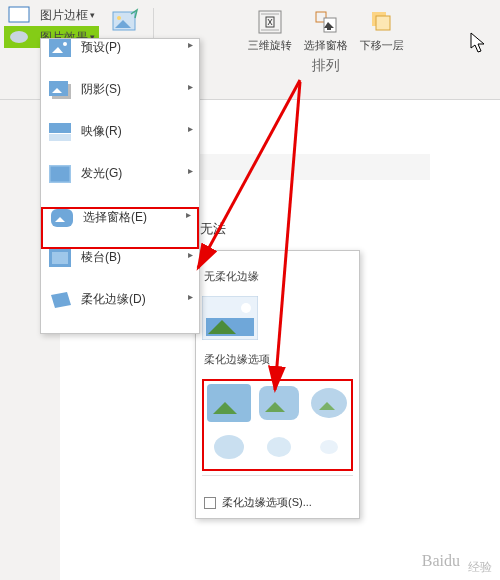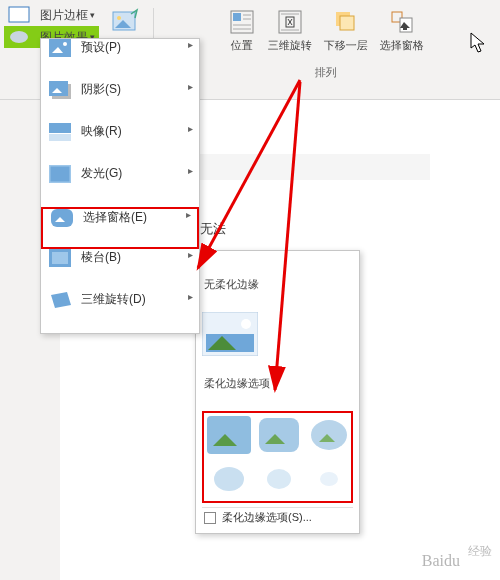--- a/index.html
+++ b/index.html
@@ -3,46 +3,46 @@
 <meta charset="utf-8">
 <style>
   * { margin: 0; padding: 0; box-sizing: border-box; font-family: "Microsoft YaHei", sans-serif; }
   body { width: 500px; height: 580px; background: #fff; overflow: hidden; position: relative; }
 
   .ribbon { background: #f3f2f1; height: 100px; border-bottom: 1px solid #d6d6d6; display: flex; padding: 4px 4px 0 4px; }
   .ribbon-col { display: flex; flex-direction: column; align-items: center; padding: 0 6px; }
   .ribbon-small-row { display: flex; align-items: center; font-size: 12px; color: #444; padding: 2px 4px; cursor: pointer; }
   .ribbon-icon-lg { width: 28px; height: 28px; margin-bottom: 2px; }
   .ribbon-label { font-size: 11px; color: #444; text-align: center; }
-  .ribbon-group-label { font-size: 11px; color: #666; text-align: center; margin-top: 8px; }
+  .ribbon-group-label { font-size: 14px; color: #666; text-align: center; }
   .ribbon-items { display: flex; }
   .ribbon-big { display: flex; flex-direction: column; align-items: center; padding: 4px 6px; cursor: pointer; }
 
   .dropdown { position: absolute; top: 38px; left: 40px; width: 160px; background: #fff; border: 1px solid #c6c6c6; box-shadow: 2px 2px 6px rgba(0,0,0,.2); z-index: 10; }
   .dd-item { display: flex; height: 42px; padding: 0 8px; cursor: pointer; font-size: 12px; color: #333; position: relative; }
   .dd-item.highlight { border: 2px solid #e60000; }
   .dd-icon { width: 22px; height: 18px; margin-right: 10px; }
   .dd-arrow { position: absolute; right: 6px; font-size: 10px; color: #666; }
 
   .flyout { position: absolute; top: 250px; left: 195px; width: 165px; background: #fff; border: 1px solid #c6c6c6; box-shadow: 2px 2px 6px rgba(0,0,0,.2); z-index: 9; padding: 6px; }
-  .fly-section-title { font-size: 11px; color: #444; margin: 20px 2px; }
+  .fly-section-title { font-size: 11px; color: #444; margin: 12px 2px; }
   .fly-preview { width: 56px; height: 44px; }
   .fly-grid { display: grid; grid-template-columns: repeat(3, 1fr); gap: 4px; margin: 4px 0; }
   .fly-grid.highlight { border: 2px solid #e60000; padding: 2px; }
   .fly-cell { width: 46px; height: 40px; display:flex; align-items:center; justify-content:center; }
-  .fly-options { display: flex; align-items: center; font-size: 11px; color: #333; padding: 2px 2px 2px 2px; border-top: 1px solid #e0e0e0; margin-top: 0; cursor:pointer; }
+  .fly-options { display: flex; align-items: center; font-size: 11px; color: #333; padding: 19px 2px 2px 2px; border-top: 1px solid #e0e0e0; margin-top: 0; cursor:pointer; }
   .fly-check { width: 12px; height: 12px; border: 1px solid #888; margin-right: 6px; }
 
   .doc-area { position: absolute; top: 100px; left: 60px; right: 0; bottom: 0; background: #fff; }
   .doc-shadow { position: absolute; top: 54px; left: 110px; width: 260px; height: 26px; background: #f5f5f5; }
   .doc-text { position: absolute; top: 120px; left: 140px; font-size: 13px; color: #333; }
   .left-strip { position: absolute; top:100px; left:0; width:60px; bottom:0; background:#f3f2f1; }
 
   .watermark { position: absolute; bottom: 10px; right: 40px; font-size: 16px; color: rgba(120,120,120,.55); font-family: Georgia, serif; }
-  .watermark-sub { position: absolute; bottom: 20px; right: 8px; font-size: 12px; color: rgba(120,120,120,.5); }
+  .watermark-sub { position: absolute; bottom: 4px; right: 8px; font-size: 12px; color: rgba(120,120,120,.5); }
 
   svg.arrow-line { position: absolute; z-index: 20; pointer-events: none; }
 
   .cursor { position: absolute; top: 32px; left: 470px; z-index: 30; }
 </style>
 </head>
 <body>
 
 <div class="ribbon">
   <div style="display:flex;flex-direction:column;">
@@ -72,56 +72,45 @@
         </svg>
       <span class="ribbon-label">替换</span>
     </div>
     <div class="ribbon-group-label">能</div>
   </div>
 
   <div style="width:1px;background:#d6d6d6;margin:4px 2px;"></div>
 
   <div class="ribbon-col" style="flex:1">
     <div class="ribbon-items">
-      <div class="ribbon-big">
-        <svg class="ribbon-icon-lg">
-            <rect x="3" y="3" width="22" height="22" fill="none" stroke="#888"></rect>
-            <rect x="5" y="5" width="8" height="8" fill="#6fa7d9"></rect>
-            <line x1="15" y1="7" x2="23" y2="7" stroke="#aaa"></line>
-            <line x1="15" y1="11" x2="23" y2="11" stroke="#aaa"></line>
-            <line x1="5" y1="17" x2="23" y2="17" stroke="#aaa"></line>
-            <line x1="5" y1="21" x2="23" y2="21" stroke="#aaa"></line>
-          </svg>
-        <span class="ribbon-label">位置</span>
-      </div>
       <div class="ribbon-big">
         <svg class="ribbon-icon-lg">
             <rect x="3" y="3" width="22" height="22" fill="none" stroke="#888"></rect>
             <rect x="10" y="9" width="8" height="10" fill="none" stroke="#444"></rect>
             <path d="M12 11 L16 17 M16 11 L12 17" stroke="#444"></path>
             <line x1="5" y1="6" x2="23" y2="6" stroke="#aaa"></line>
             <line x1="5" y1="22" x2="23" y2="22" stroke="#aaa"></line>
           </svg>
         <span class="ribbon-label">三维旋转</span>
       </div>
       <div class="ribbon-big">
         <svg class="ribbon-icon-lg">
-            <rect x="4" y="4" width="14" height="14" fill="#fcd484"></rect>
-            <rect x="8" y="8" width="14" height="14" fill="#fde7b3" stroke="#d9a43a"></rect>
-          </svg>
-        <span class="ribbon-label">下移一层</span>
-      </div>
-      <div class="ribbon-big">
-        <svg class="ribbon-icon-lg">
             <rect x="4" y="4" width="10" height="10" fill="none" stroke="#d08030"></rect>
             <rect x="12" y="10" width="12" height="14" fill="#fff" stroke="#888"></rect>
             <path d="M16 14 L22 20 L19 20 L19 22 L15 22 L15 20 L12 20 Z" fill="#444"></path>
           </svg>
         <span class="ribbon-label">选择窗格</span>
       </div>
+      <div class="ribbon-big">
+        <svg class="ribbon-icon-lg">
+            <rect x="4" y="4" width="14" height="14" fill="#fcd484"></rect>
+            <rect x="8" y="8" width="14" height="14" fill="#fde7b3" stroke="#d9a43a"></rect>
+          </svg>
+        <span class="ribbon-label">下移一层</span>
+      </div>
     </div>
     <div class="ribbon-group-label">排列</div>
   </div>
 </div>
 
 <div class="left-strip"></div>
 <div class="doc-area">
   <div class="doc-shadow"></div>
   <div class="doc-text">无法</div>
 </div>
@@ -173,21 +162,21 @@
         <rect width="22" height="18" fill="#6fa7d9"></rect>
         <rect x="3" y="3" width="16" height="12" fill="#9ec7ea"></rect>
       </svg>
     <span>棱台(B)</span>
     <span class="dd-arrow">▸</span>
   </div>
   <div class="dd-item">
     <svg class="dd-icon">
         <polygon points="2,4 18,1 22,14 6,17" fill="#6fa7d9"></polygon>
       </svg>
-    <span>三维旋转(D)</span>
+    <span>柔化边缘(D)</span>
     <span class="dd-arrow">▸</span>
   </div>
 </div>
 
 <div class="flyout">
   <div class="fly-section-title">无柔化边缘</div>
   <div class="fly-preview">
     <svg width="56" height="44">
         <rect width="56" height="44" fill="#eaf2fa" stroke="#b7cde2"></rect>
         <rect x="4" y="22" width="48" height="18" fill="#6fa7d9"></rect>

